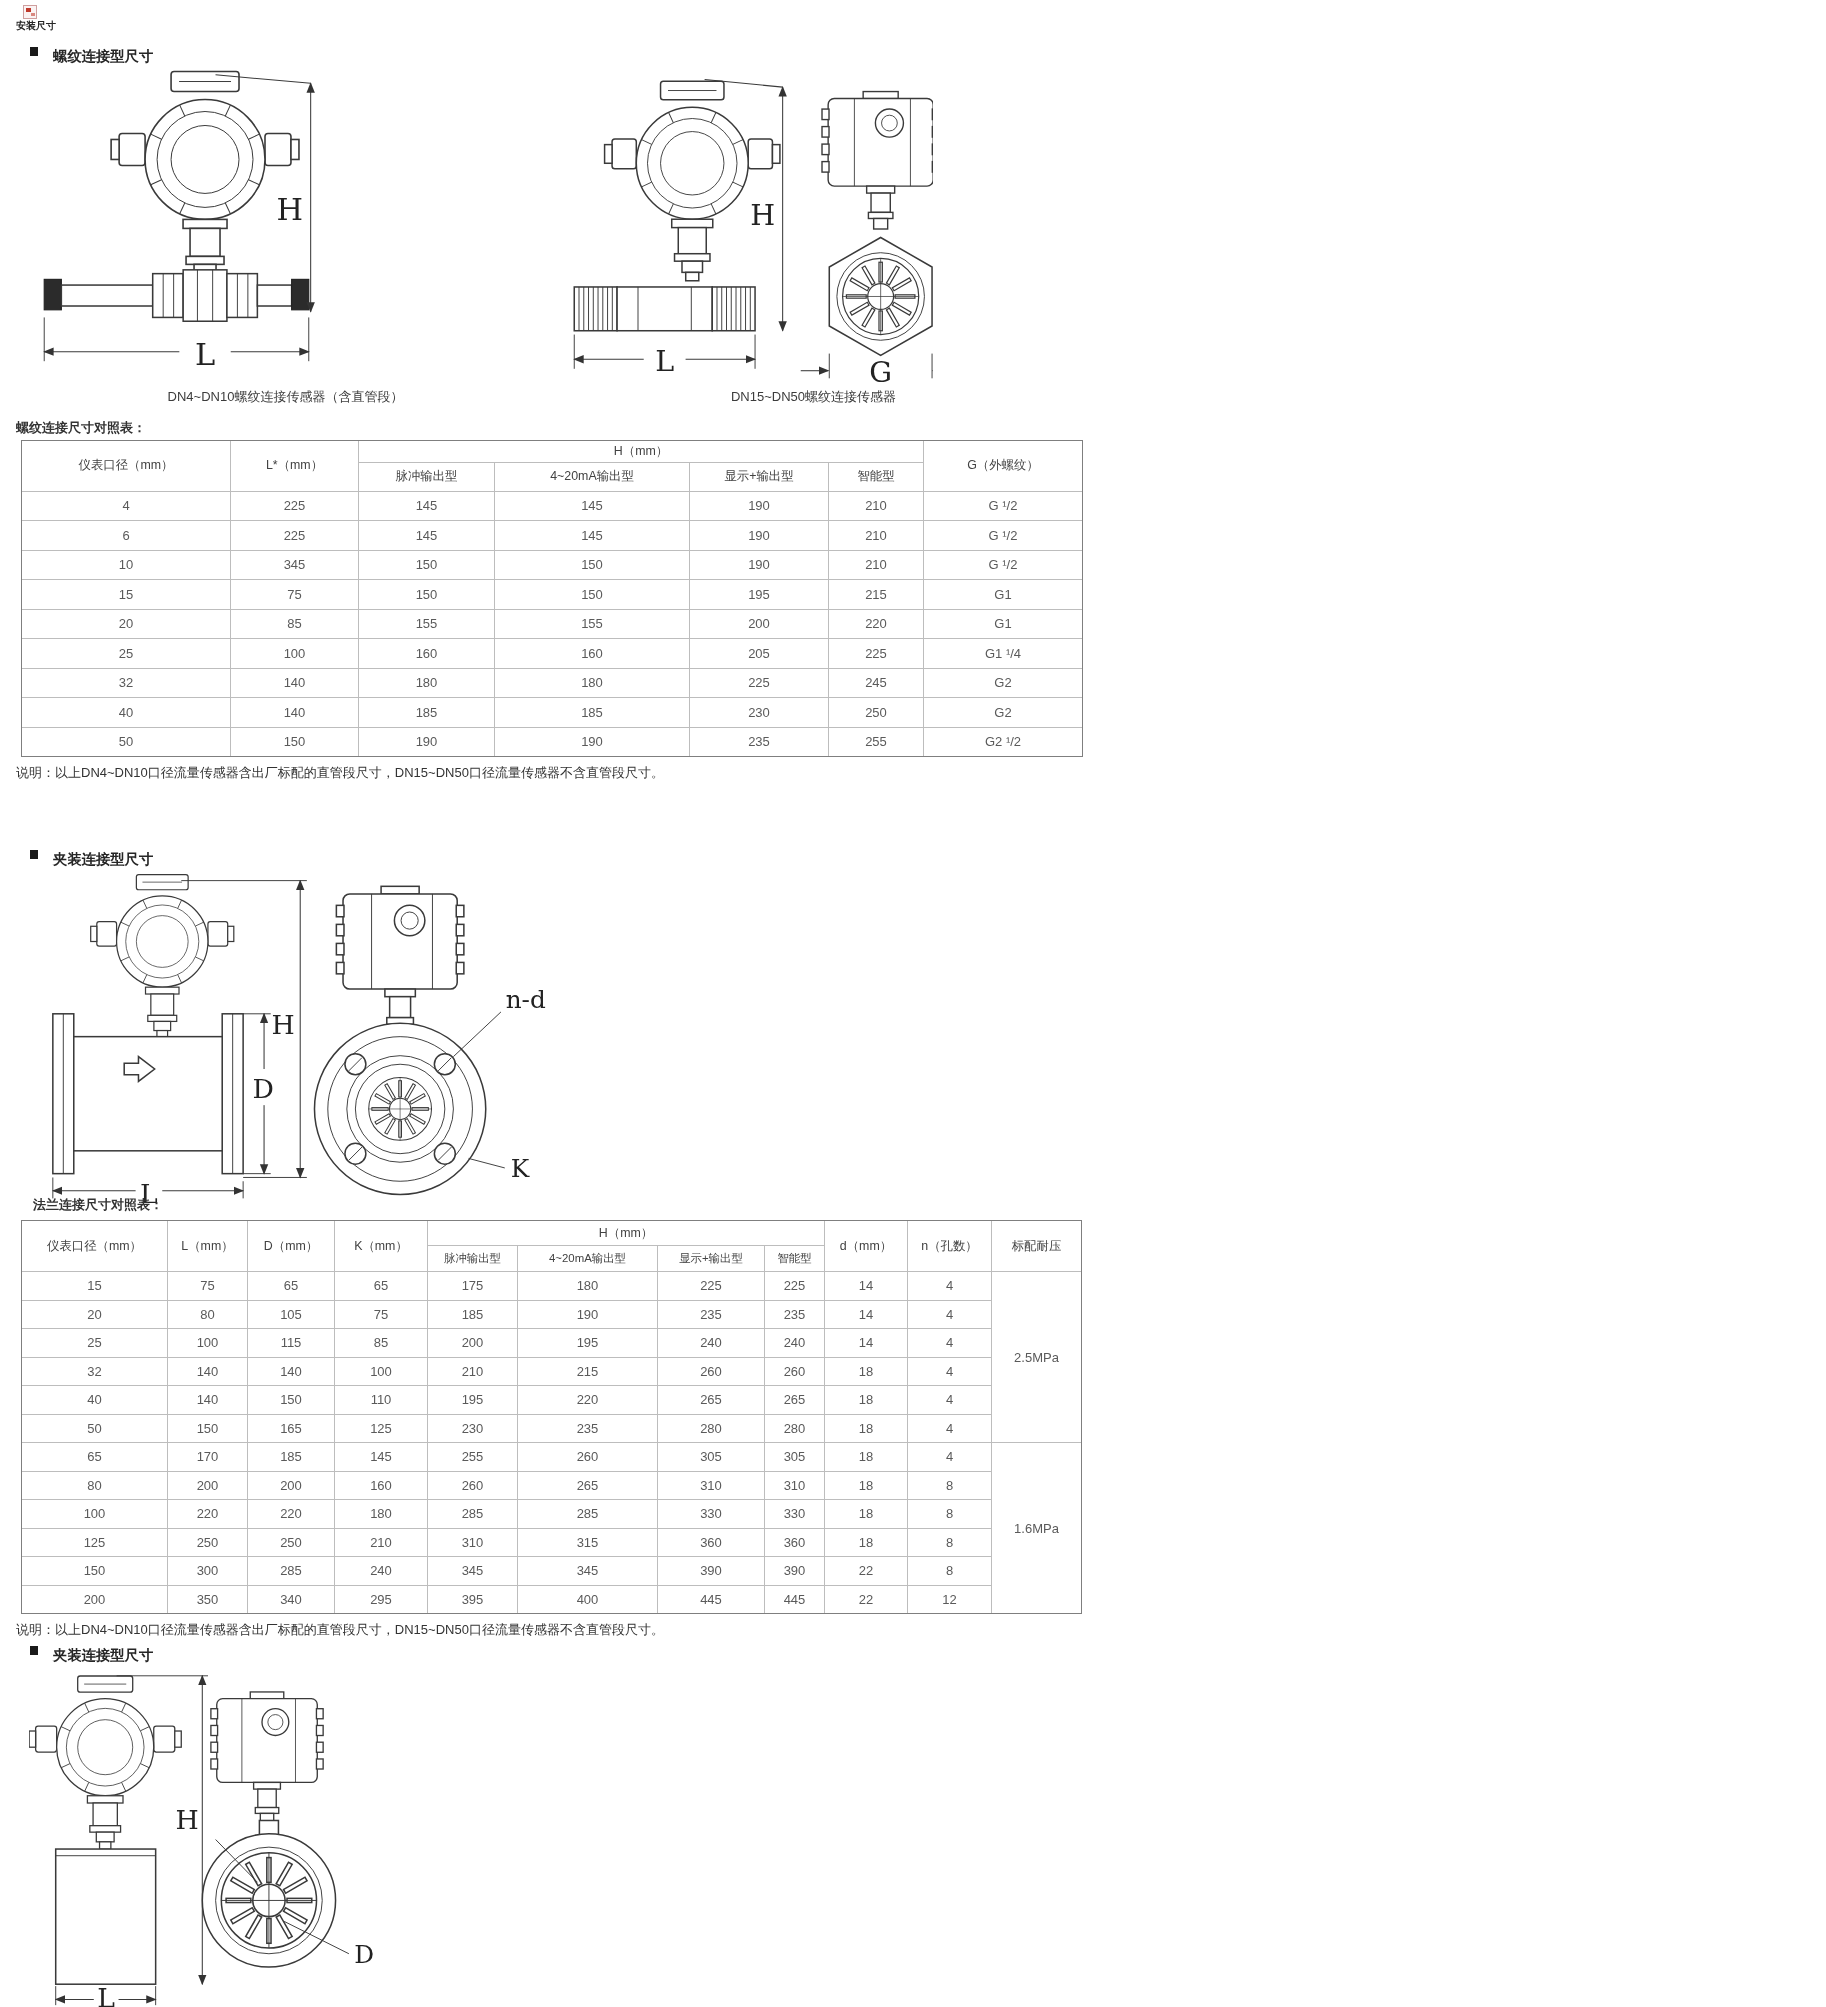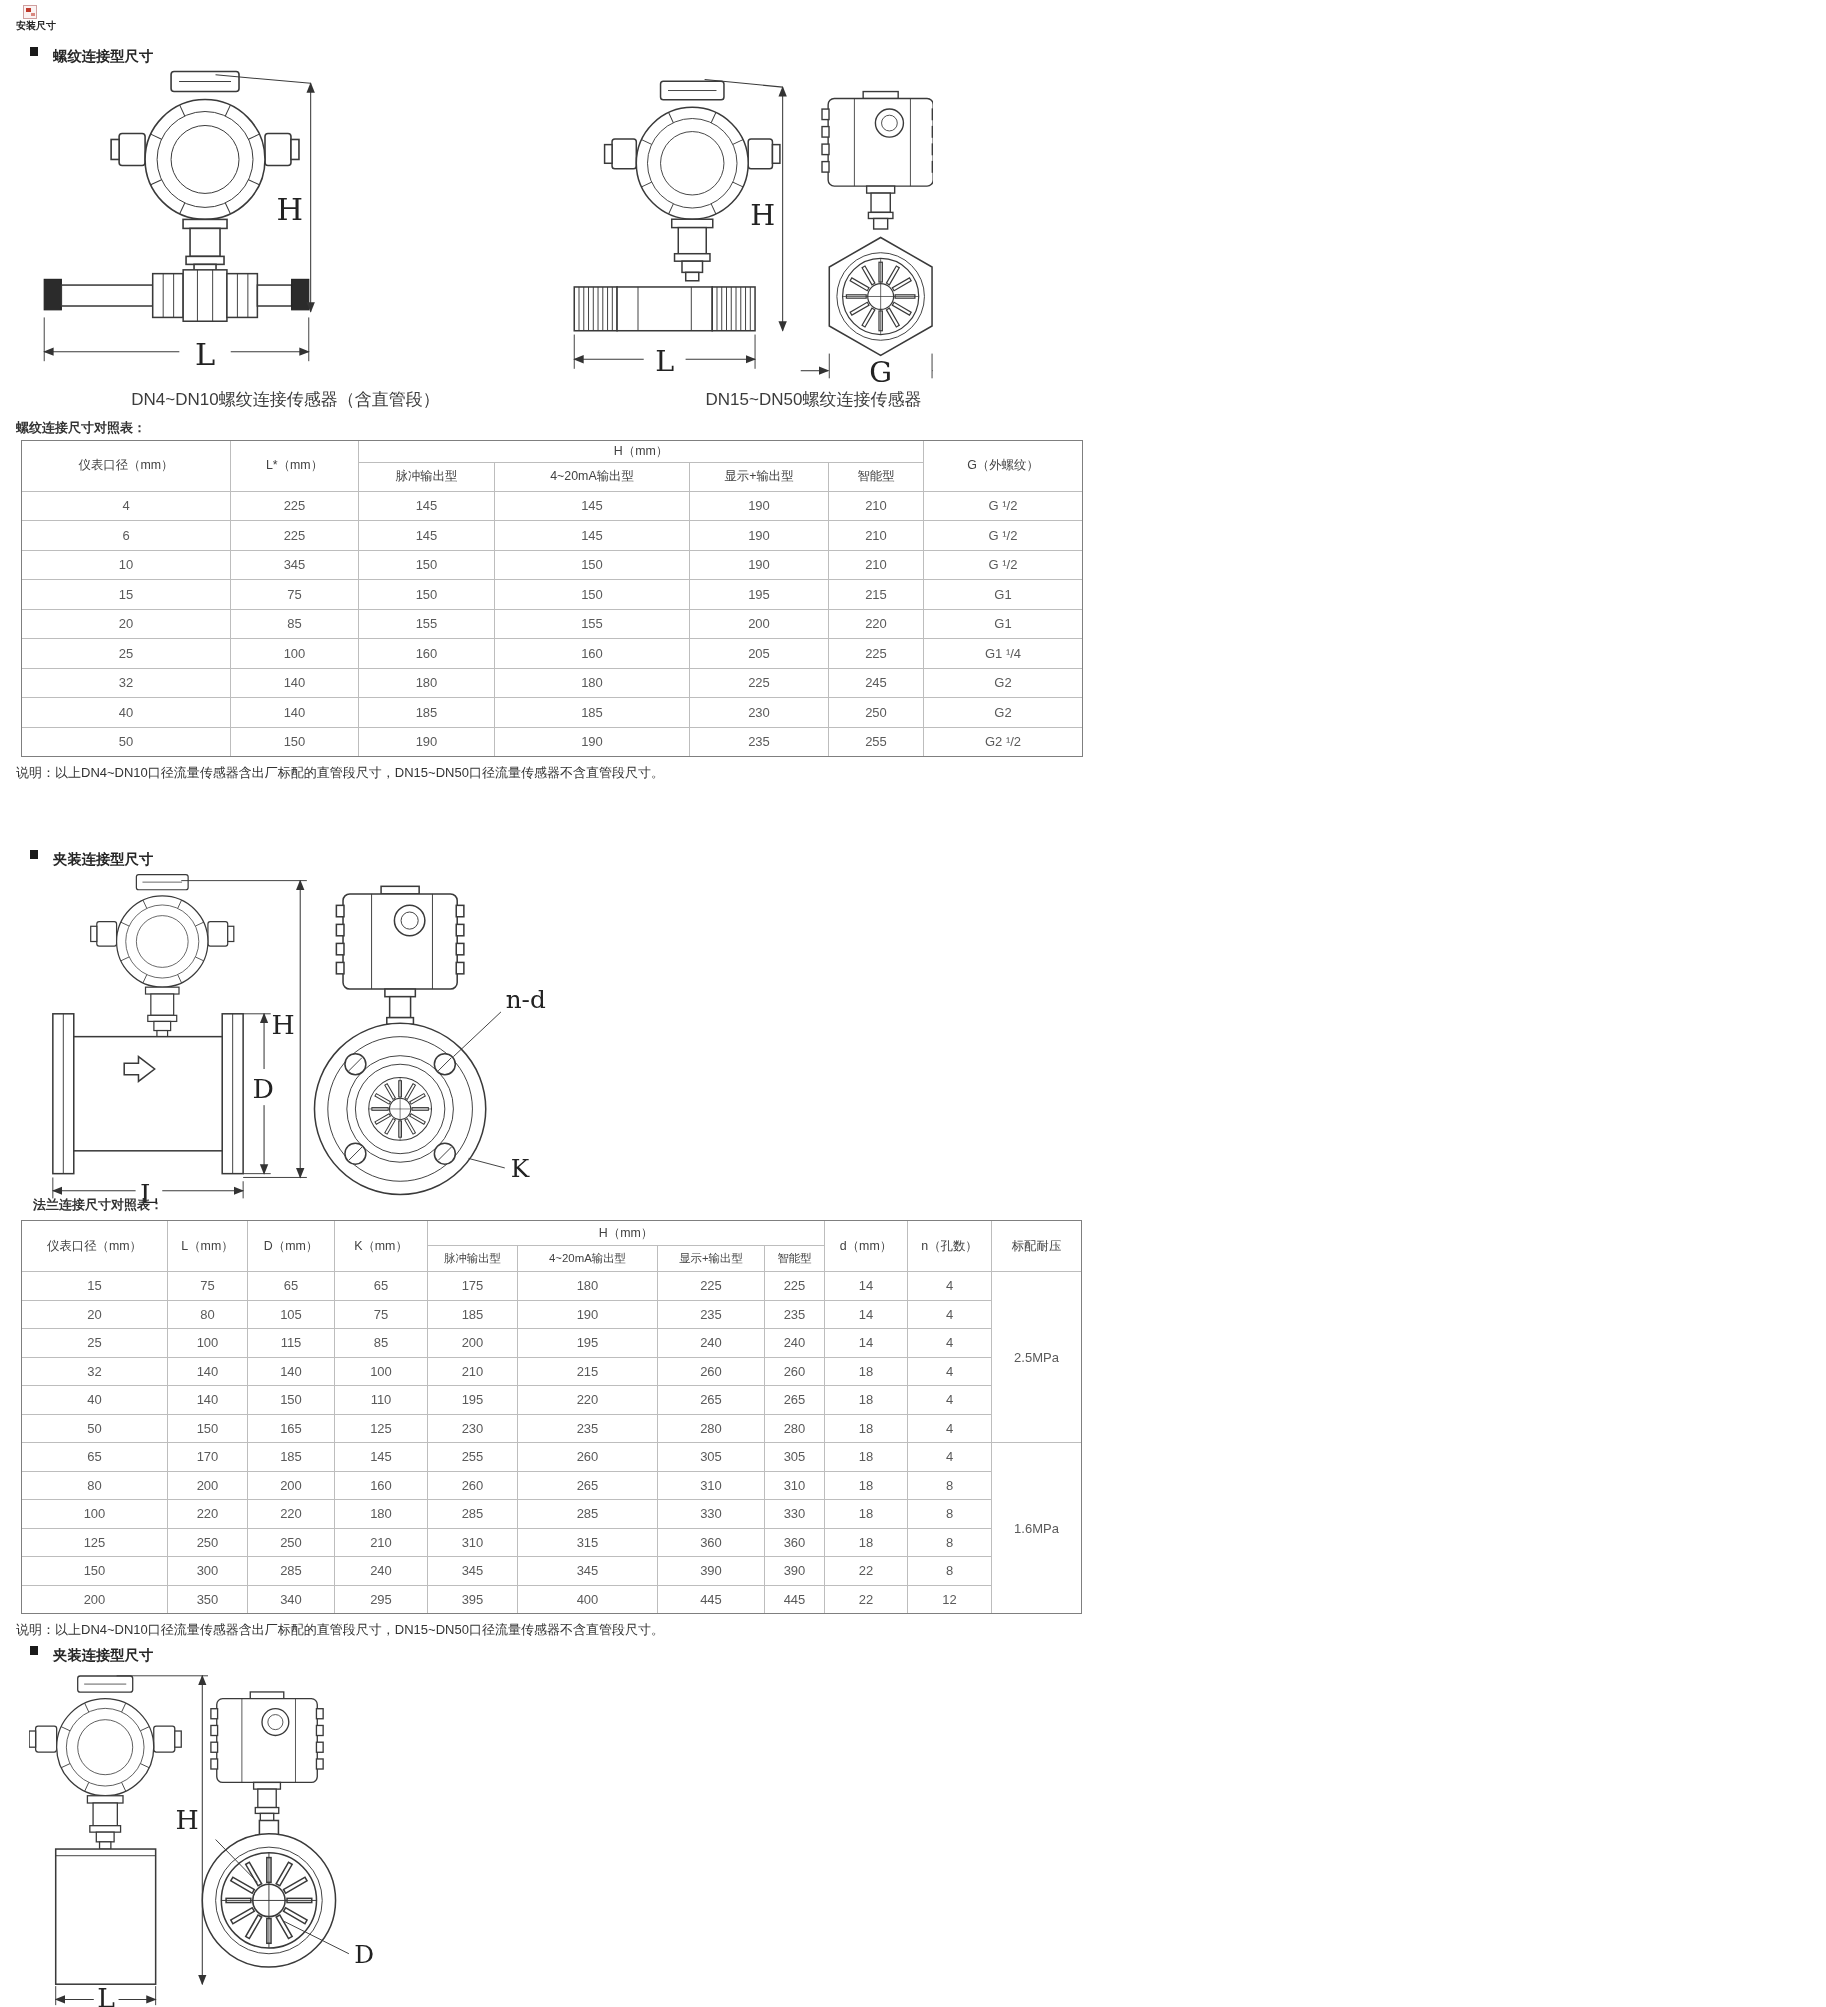--- a/index.html
+++ b/index.html
@@ -21,21 +21,21 @@
   .img-marker::after {
     content:""; position:absolute; right:1.9px; bottom:1.9px; width:3.8px; height:2.9px;
     background:#d98880;
   }
 
   .doc-title { font-size:10px; font-weight:bold; color:#262626; }
 
   .bullet-row { display:flex; align-items:flex-start; font-size:14.3px; font-weight:bold; color:#262626; }
   .bullet-sq { width:8.6px; height:8.6px; background:#1a1a1a; margin-right:15px; flex:0 0 auto; }
 
-  .caption { font-size:17px; color:#3c3c3c; text-align:center; }
+  .caption { font-size:13px; color:#3c3c3c; text-align:center; }
   .tbl-title { font-size:13px; color:#333;font-weight:bold; }
   .note { font-size:13px; color:#333; }
 
   table.dim-table {
     border-collapse:collapse; table-layout:fixed; background:#fff;
     border:1.9px solid #7f7f7f;
   }
   table.dim-table th, table.dim-table td {
     border:1.9px ridge #bdbdbd; text-align:center; vertical-align:middle;
     padding:0; overflow:hidden; white-space:nowrap; font-weight:normal;

